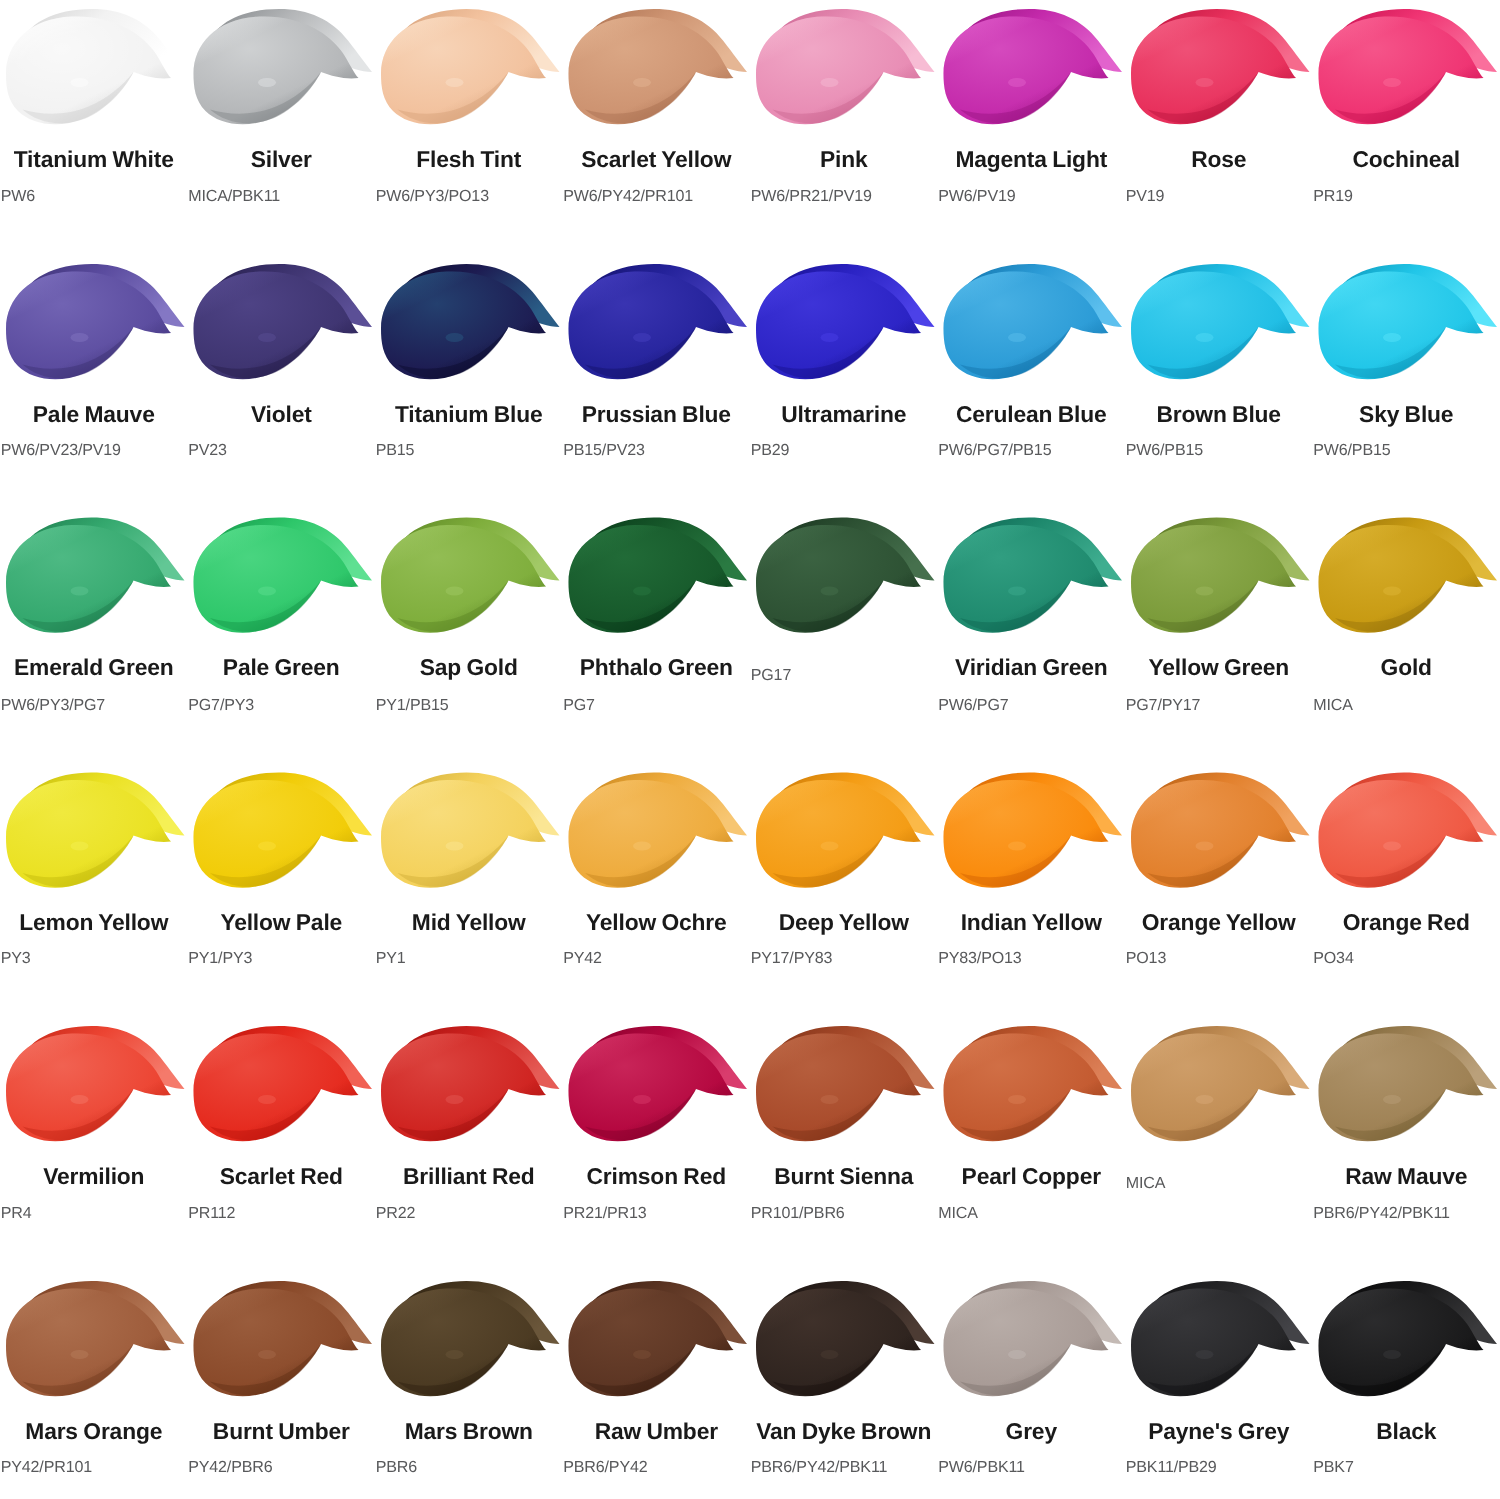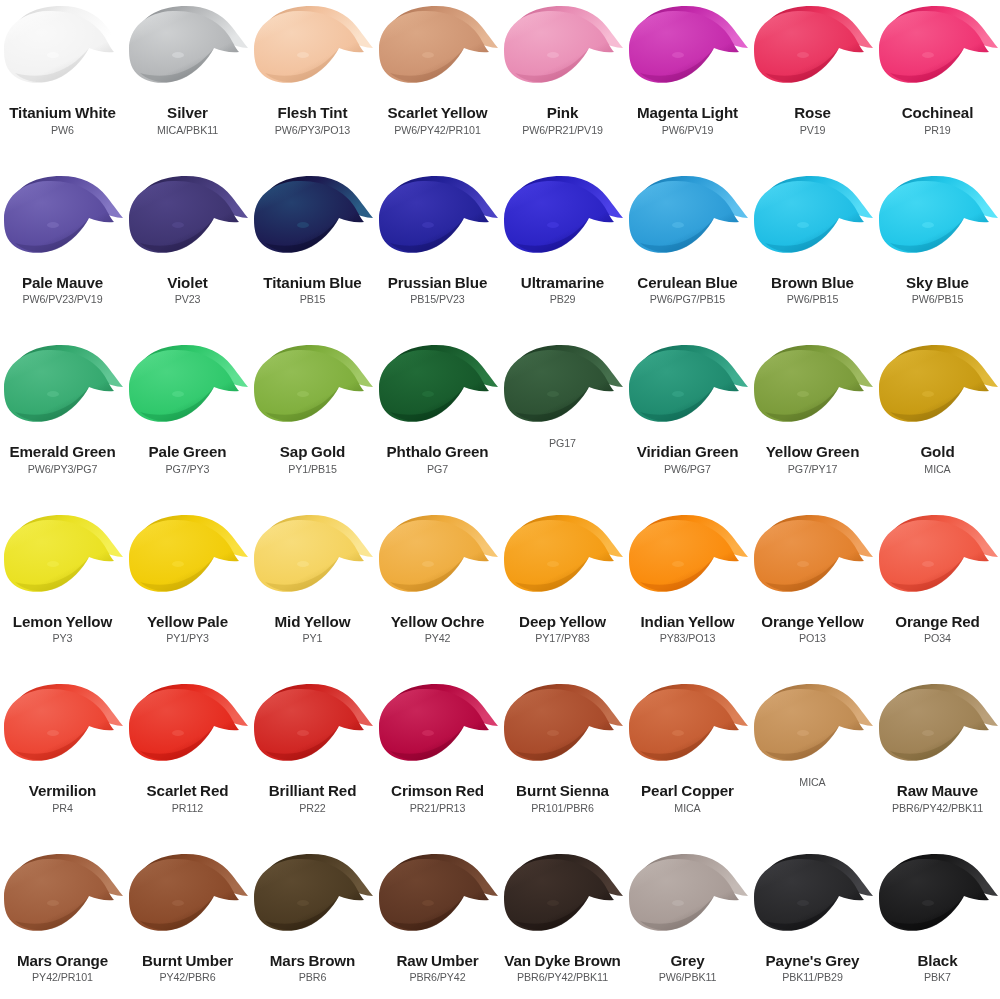--- a/index.html
+++ b/index.html
@@ -33,29 +33,29 @@
   }
   .swatch-art svg { display: block; width: 124px; height: 93px; }
   .swatch-name {
     font-size: 15.2px;
     font-weight: bold;
     color: #1a1a1a;
     text-align: center;
     line-height: 17.5px;
     letter-spacing: -0.1px;
     width: 122px;
-    margin-top: 8px;
+    margin-top: 2px;
     word-spacing: -0.5px;
   }
   .swatch-code {
     font-size: 10.7px;
     color: #58595b;
-    text-align: center;
+    text-align: left;
     line-height: 13px;
-    margin-top: 2px;
+    margin-top: 9px;
     width: 124px;
     letter-spacing: -0.1px;
   }
 </style>
 </head>
 <body>
 
 <div id="swatch-grid">
     <div class="swatch-cell">
       <div class="swatch-art">

